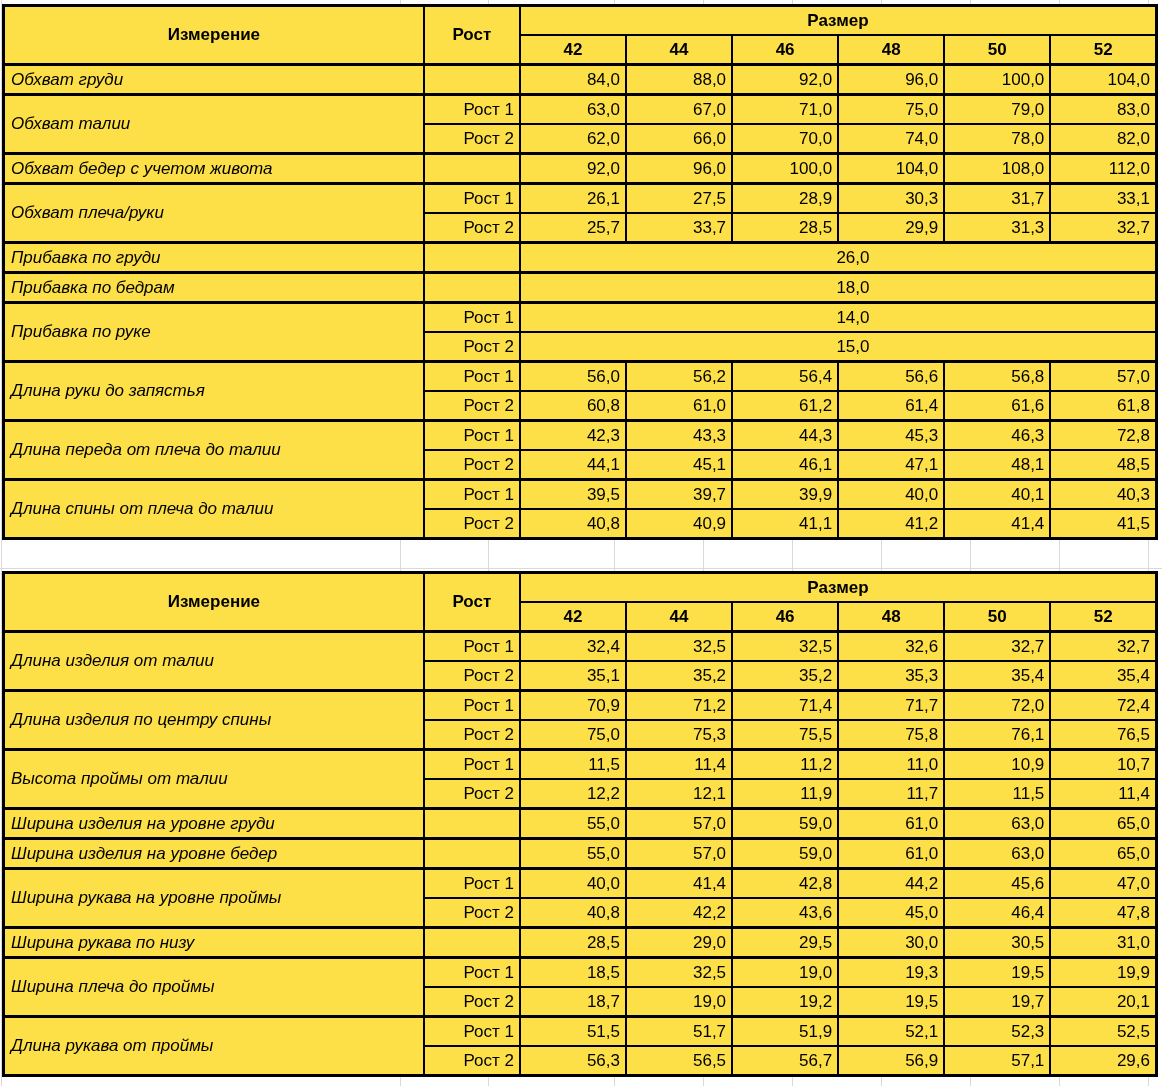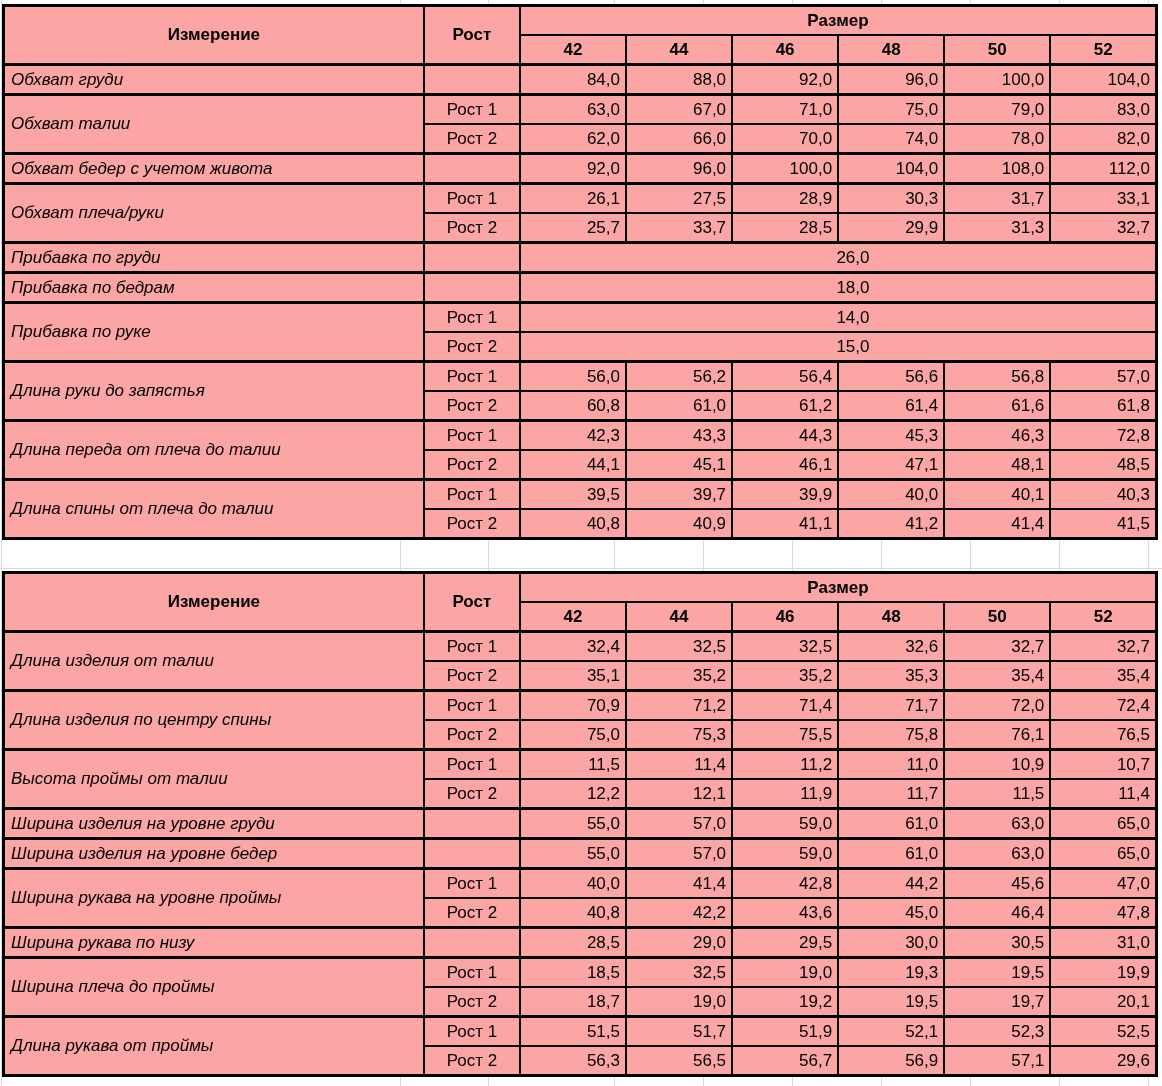--- a/index.html
+++ b/index.html
@@ -8,32 +8,32 @@
     font-family:"Liberation Sans","DejaVu Sans",sans-serif;
     -webkit-font-smoothing:antialiased;
   }
   
   #gridlayer{position:absolute;inset:0;z-index:0;}
   .vgrid{position:absolute;top:0;bottom:0;width:1px;background:#d9d9d9;}
   .hgrid{position:absolute;left:0;right:0;height:1px;background:#d9d9d9;}
   
   .sheet{position:relative;z-index:1;padding:4px 0 0 2px;}
   table.sizetbl{
-    border-collapse:collapse;table-layout:fixed;background:#fca5a5;
+    border-collapse:collapse;table-layout:fixed;background:#fde047;
     border:3px solid #000;width:1156px;
   }
   table.sizetbl.second{margin-top:31px;}
   .sizetbl th,.sizetbl td{
     border:2px solid #000;height:27px;padding:0 5px;
     font-size:17px;color:#000;vertical-align:middle;
     white-space:nowrap;overflow:hidden;
   }
   .sizetbl th{font-weight:bold;text-align:center;padding:0 2px;}
   .sizetbl td.label{text-align:left;padding-left:6px;border-top-width:3px;font-style:italic;}
-  .sizetbl td.rost{text-align:center;padding-left:5px;border-radius:9px;}
+  .sizetbl td.rost{text-align:right;padding-left:5px;border-radius:9px;}
   .sizetbl td.num{text-align:right;padding-right:5px;}
   .sizetbl td.merged{text-align:center;padding-left:35px;}
   .sizetbl tr.grp td{border-top-width:3px;}
   .sizetbl thead tr.hdr2 th{border-top-width:2px;margin-left:44px;}
 </style>
 </head>
 <body>
 
 <div id="gridlayer">
     <div class="vgrid" style="left: 1px;"></div>

